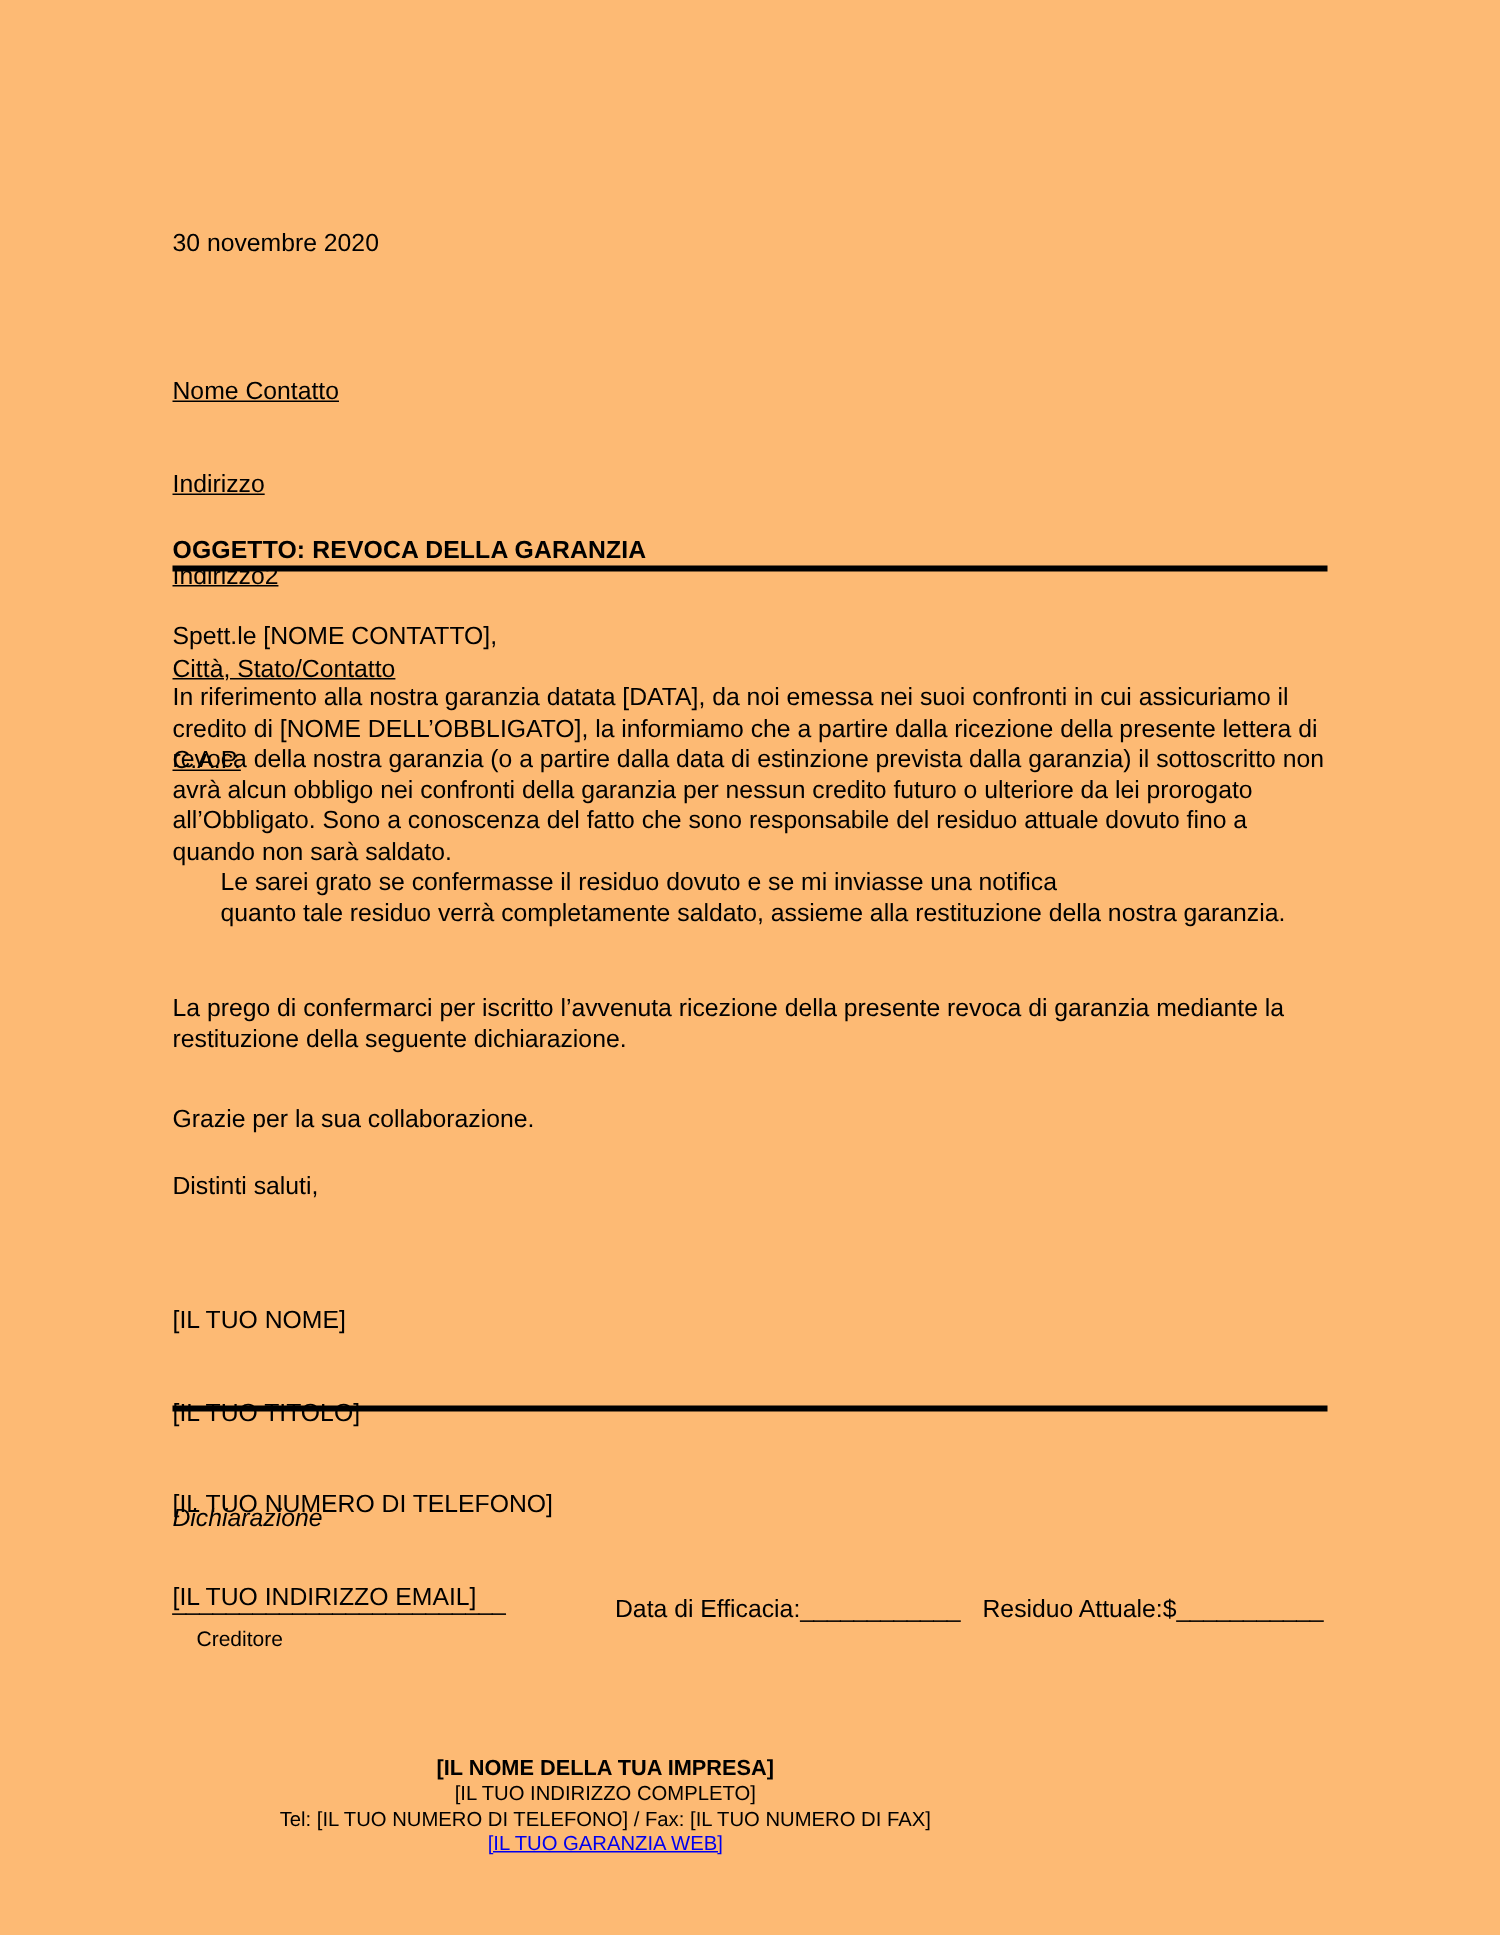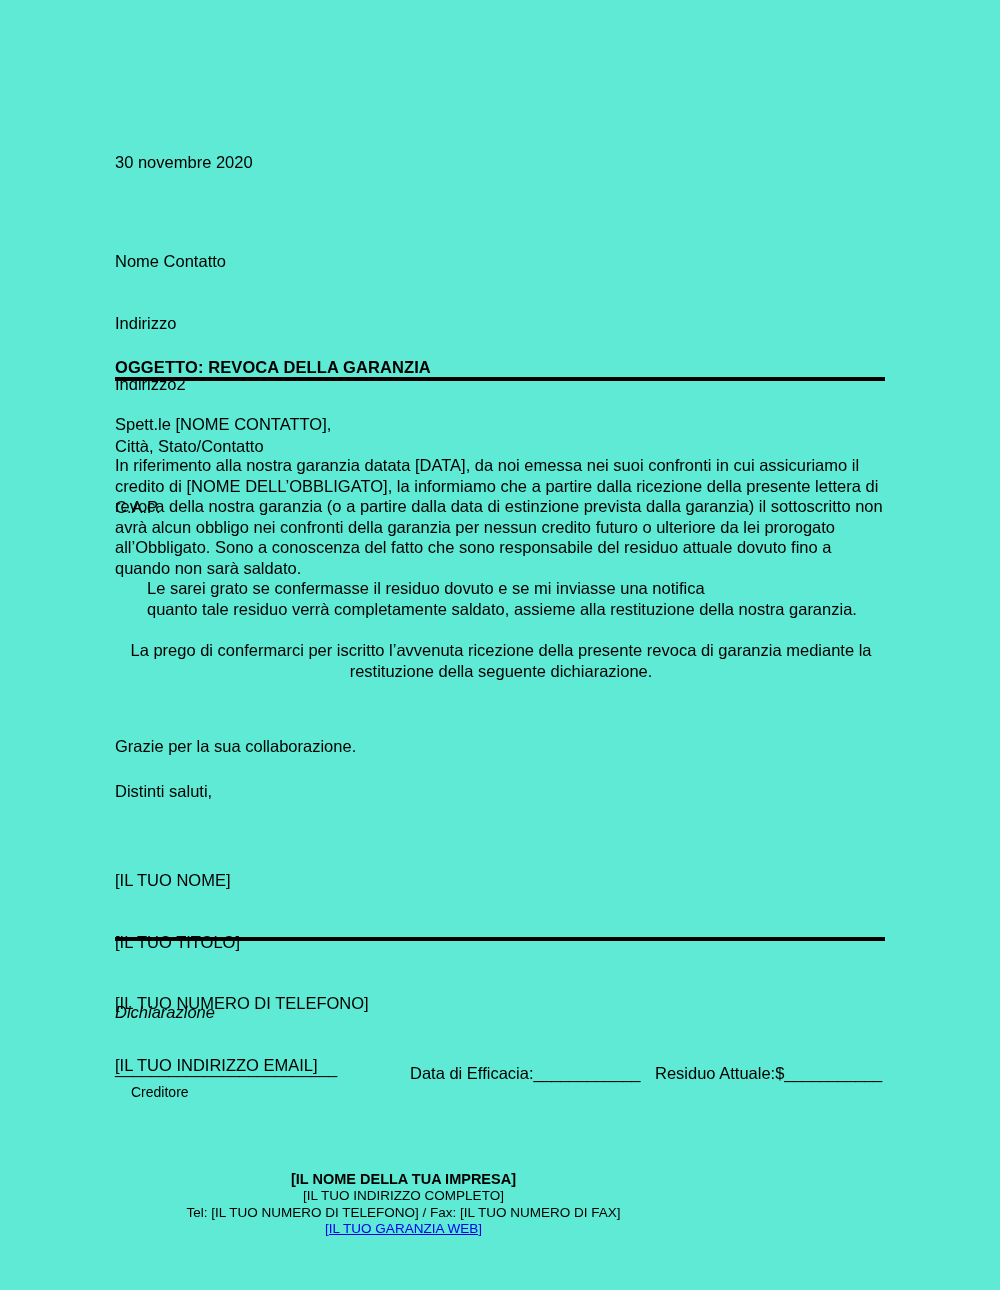--- a/index.html
+++ b/index.html
@@ -4,21 +4,21 @@
 <style>
   html, body {
     margin: 0;
     padding: 0;
     background: #ffffff;
   }
   .page {
     position: relative;
     width: 1000px;
     height: 1290px;
-    background: #5eead4;
+    background: #fdba74;
     margin: 0 auto;
     overflow: hidden;
     font-family: "Liberation Sans", sans-serif;
     color: #000000;
     -webkit-font-smoothing: antialiased;
   }
 
   
   .blk {
     position: absolute;
@@ -32,20 +32,21 @@
     left: 115px;
     top: 152px;
   }
 
   .recipient {
     left: 115px;
     top: 210px;
   }
   .recipient div {
     line-height: 20.5px;
+    text-decoration: underline;
   }
 
   .subject {
     left: 115px;
     top: 357px;
     font-weight: bold;
     letter-spacing: 0.1px;
   }
 
   .rule {
@@ -63,21 +64,21 @@
     top: 414px;
   }
 
   .para {
     left: 115px;
     width: 772px;
     text-align: left;
   }
   .para-1 { top: 455px; }
   .para-2 { top: 578px; margin-left: 32px; }
-  .para-3 { top: 640px; text-align: center; }
+  .para-3 { top: 662px; }
   .para-4 { top: 736px; }
 
   .closing {
     left: 115px;
     top: 781px;
   }
 
   .signature {
     left: 115px;
     top: 829px;

